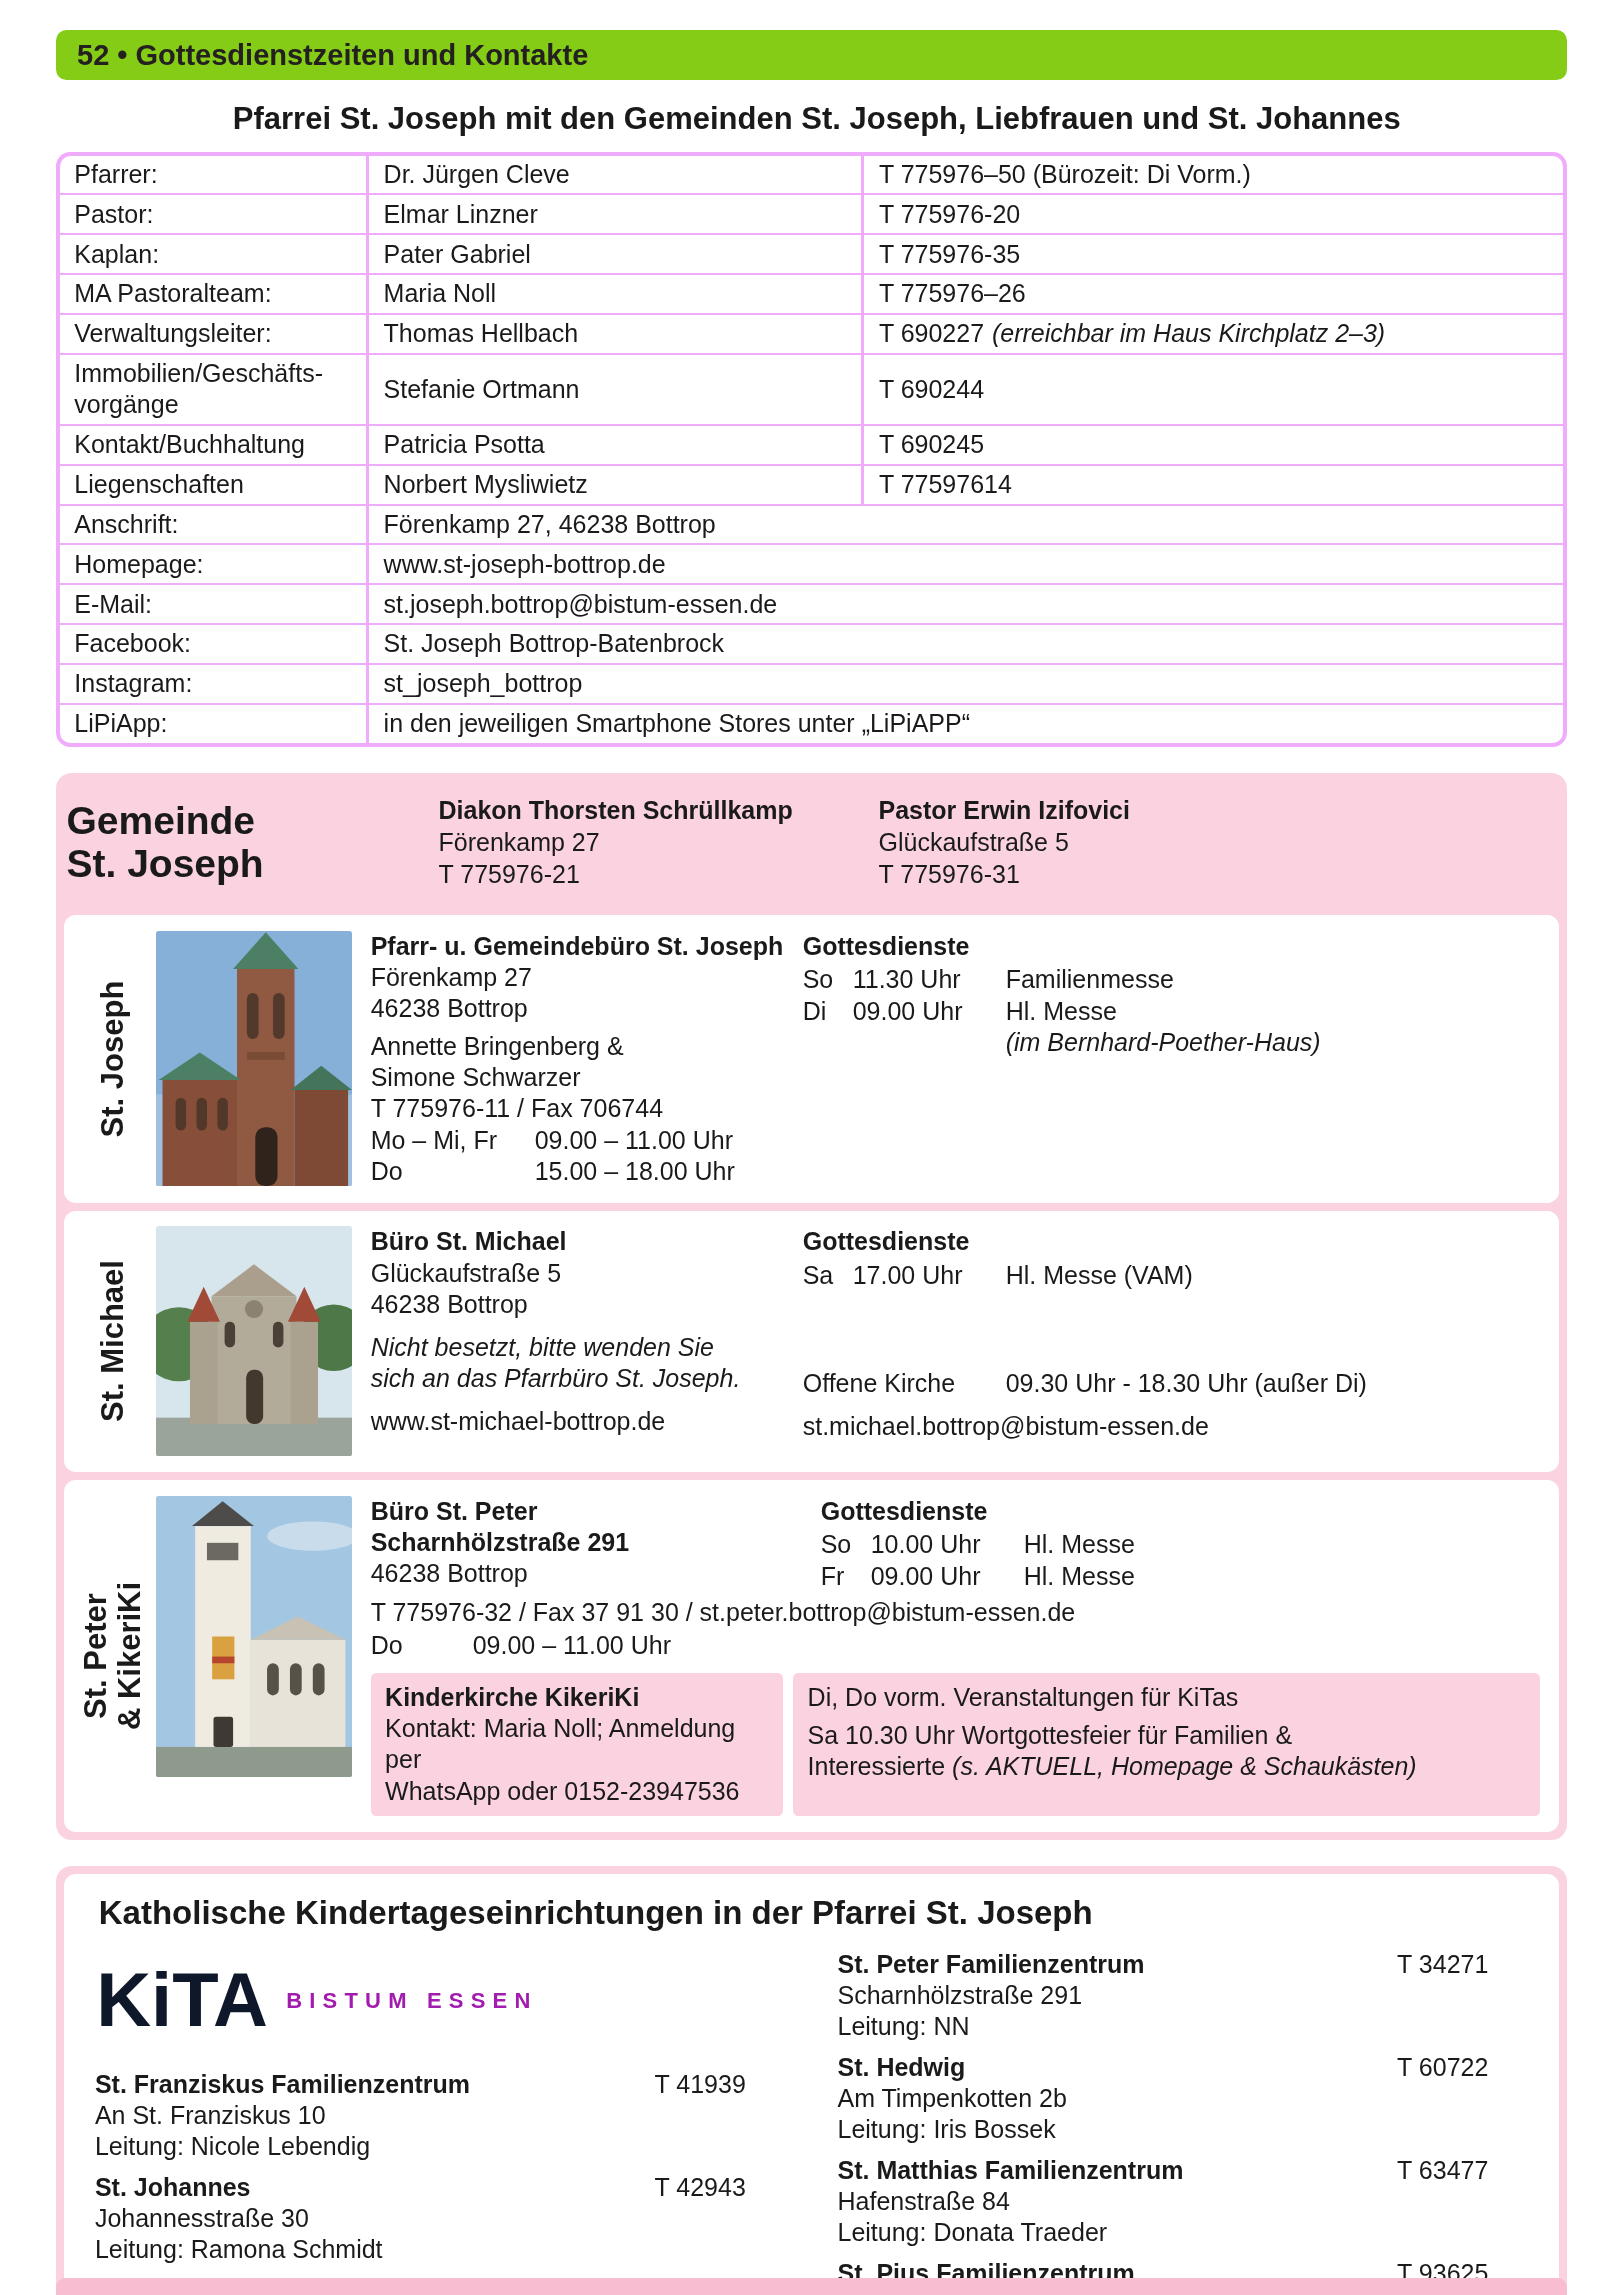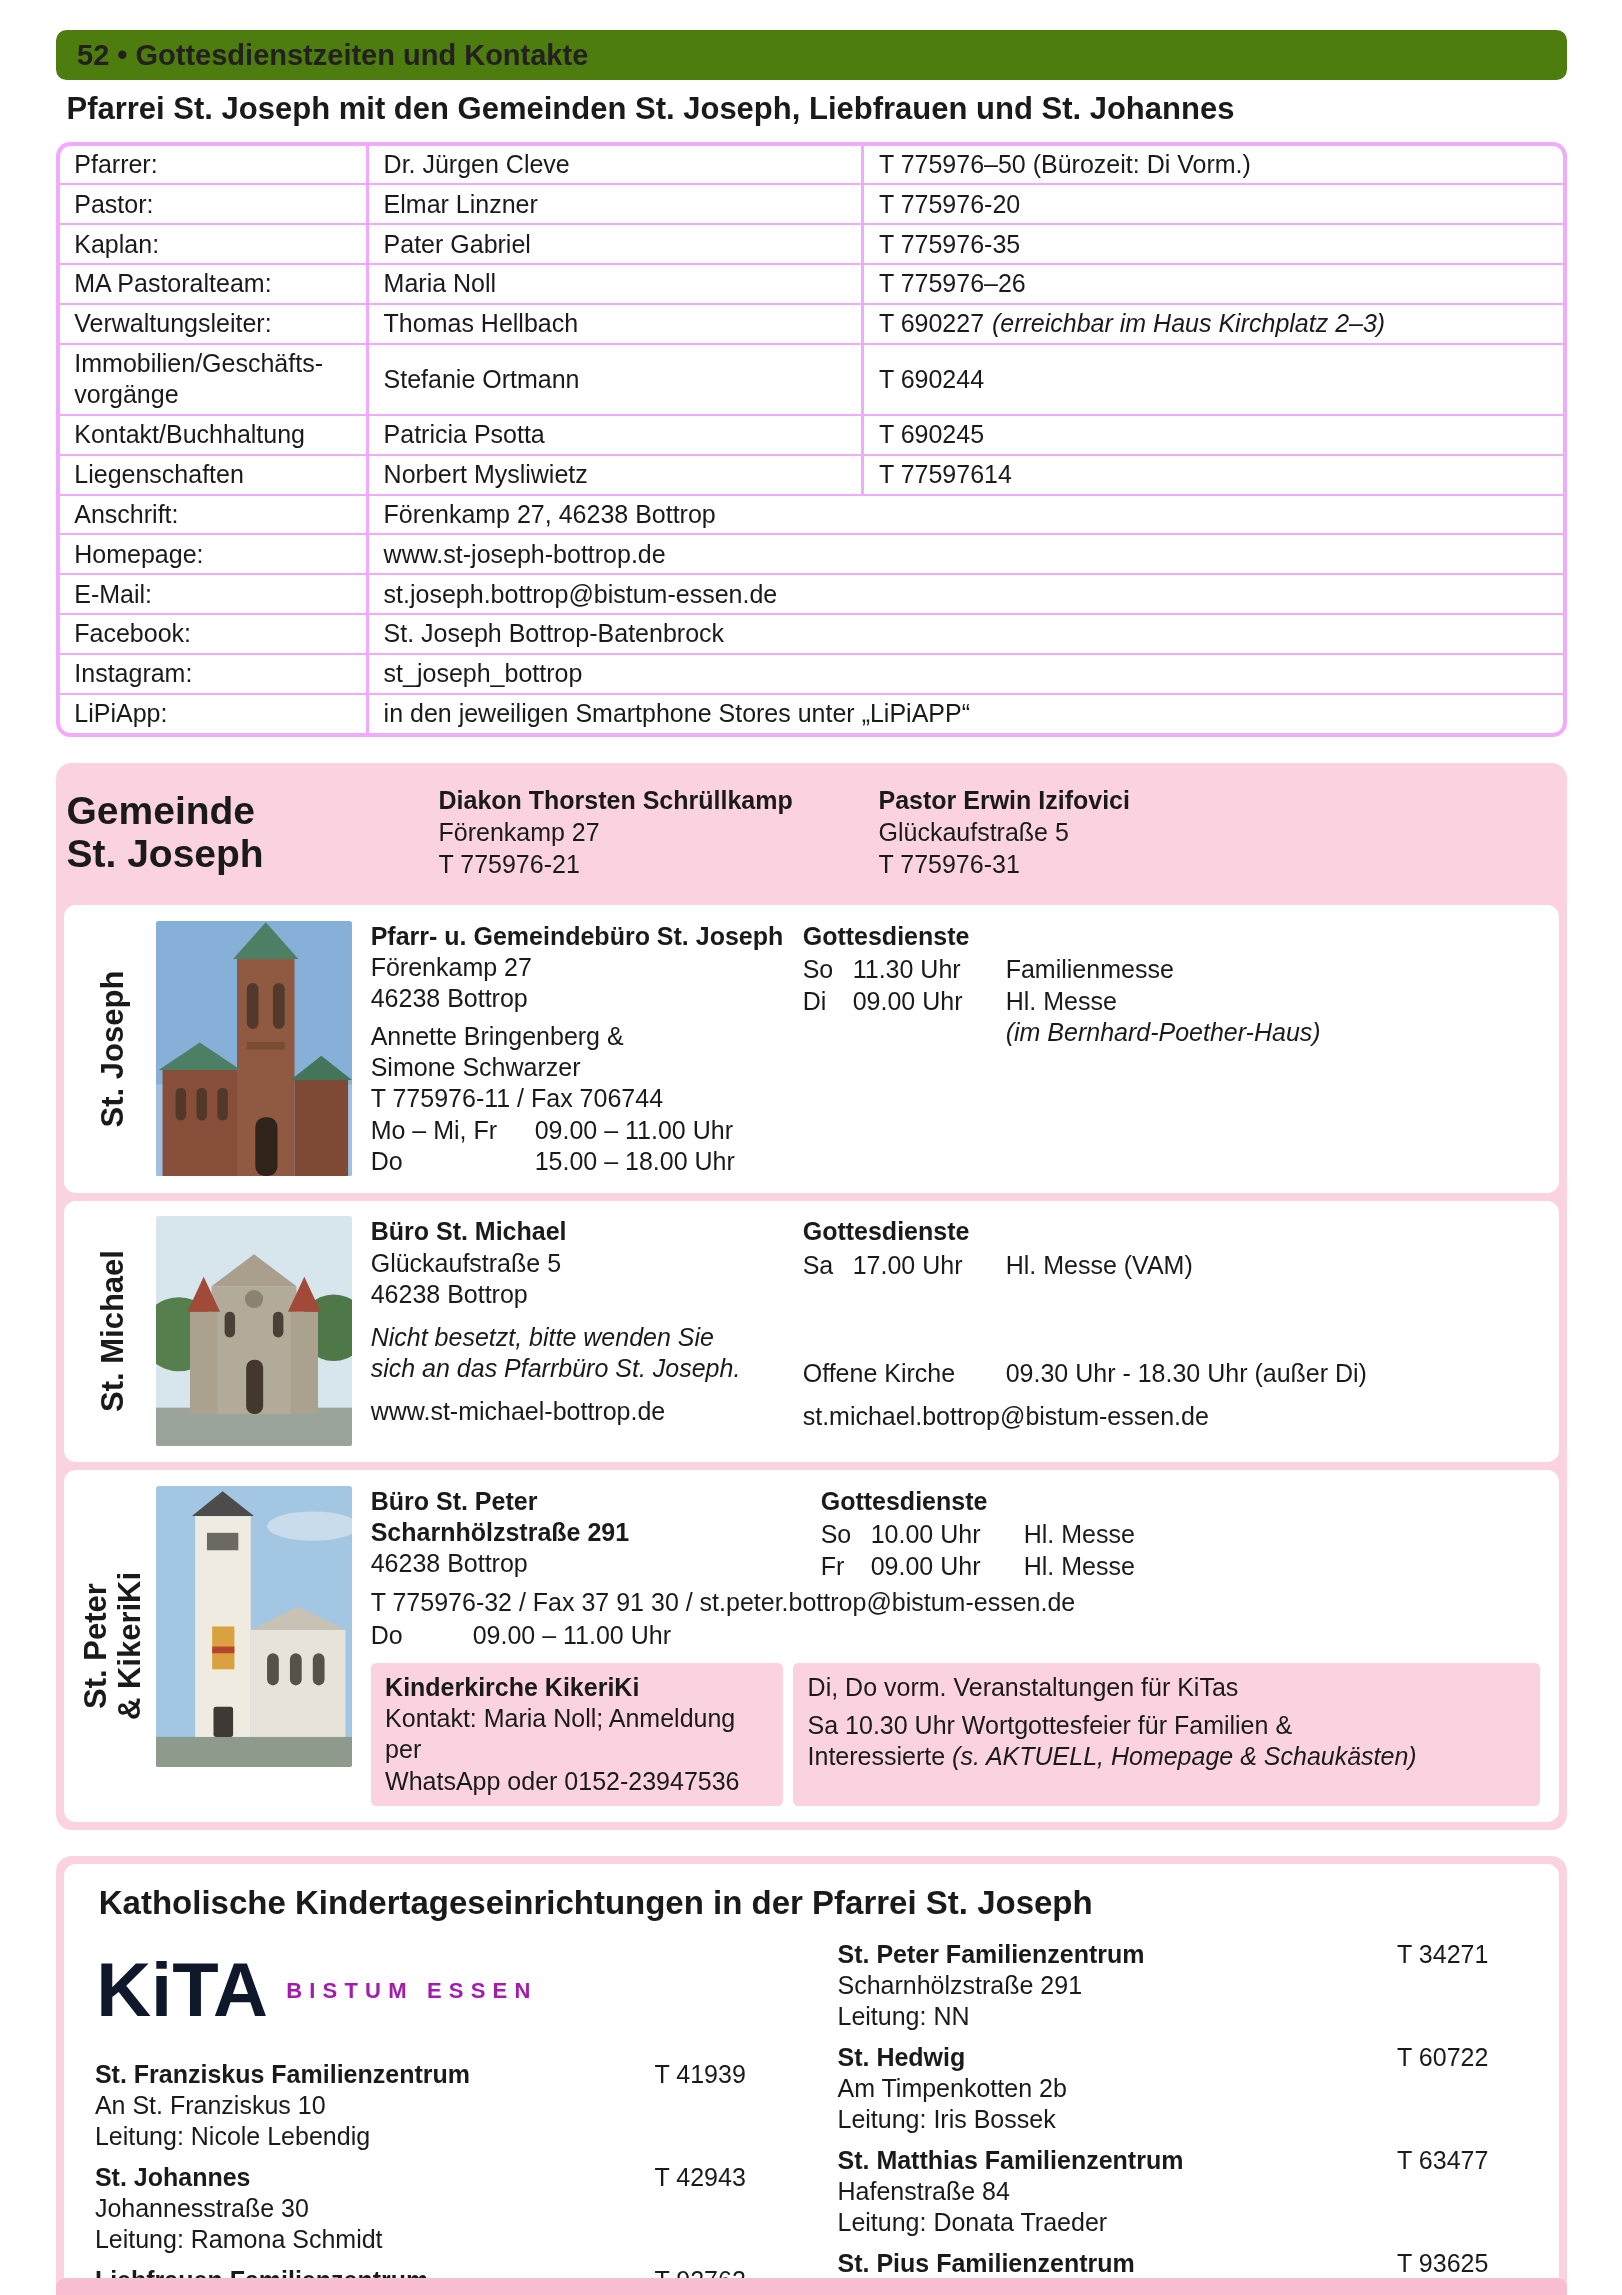--- a/index.html
+++ b/index.html
@@ -9,24 +9,24 @@
     font-family:"Liberation Sans", sans-serif;color:#1a1a1a;
     font-size:25px;line-height:1.25;
   }
   .b{font-weight:bold;}
   .it{font-style:italic;}
   .sp{height:11.8px;}
   .sp-s{height:6.5px;}
 
   
   .header-bar{
-    background:#4d7c0f;border-radius:10.5px;height:50px;display:flex;align-items:center;
-    padding:0 21px;font-weight:bold;font-size:29px;color:#242020;margin-bottom:10px;
+    background:#84cc16;border-radius:10.5px;height:50px;display:flex;align-items:center;
+    padding:0 21px;font-weight:bold;font-size:29px;color:#242020;margin-bottom:20px;
   }
-  .page-title{font-weight:bold;font-size:31px;margin:0 0 13px 10.5px;}
+  .page-title{font-weight:bold;font-size:31px;margin:0 0 13px 10.5px;text-align:center;}
 
   
   .contact-table{background:#f0abfc;border-radius:14.4px;padding:3.9px;display:flex;flex-direction:column;gap:2px;}
   .ct-row{display:grid;gap:3.3px;}
   .cols3{grid-template-columns:306px 492px 1fr;}
   .cols2{grid-template-columns:306px 1fr;}
   .ct-cell{background:#ffffff;padding:3.3px 14.4px;display:flex;align-items:center;min-height:30px;}
   .ct-cell .note{font-style:italic;margin-left:7.9px;}
   .ct-row:first-child .ct-cell:first-child{border-top-left-radius:10.5px;}
   .ct-row:first-child .ct-cell:last-child{border-top-right-radius:10.5px;}

